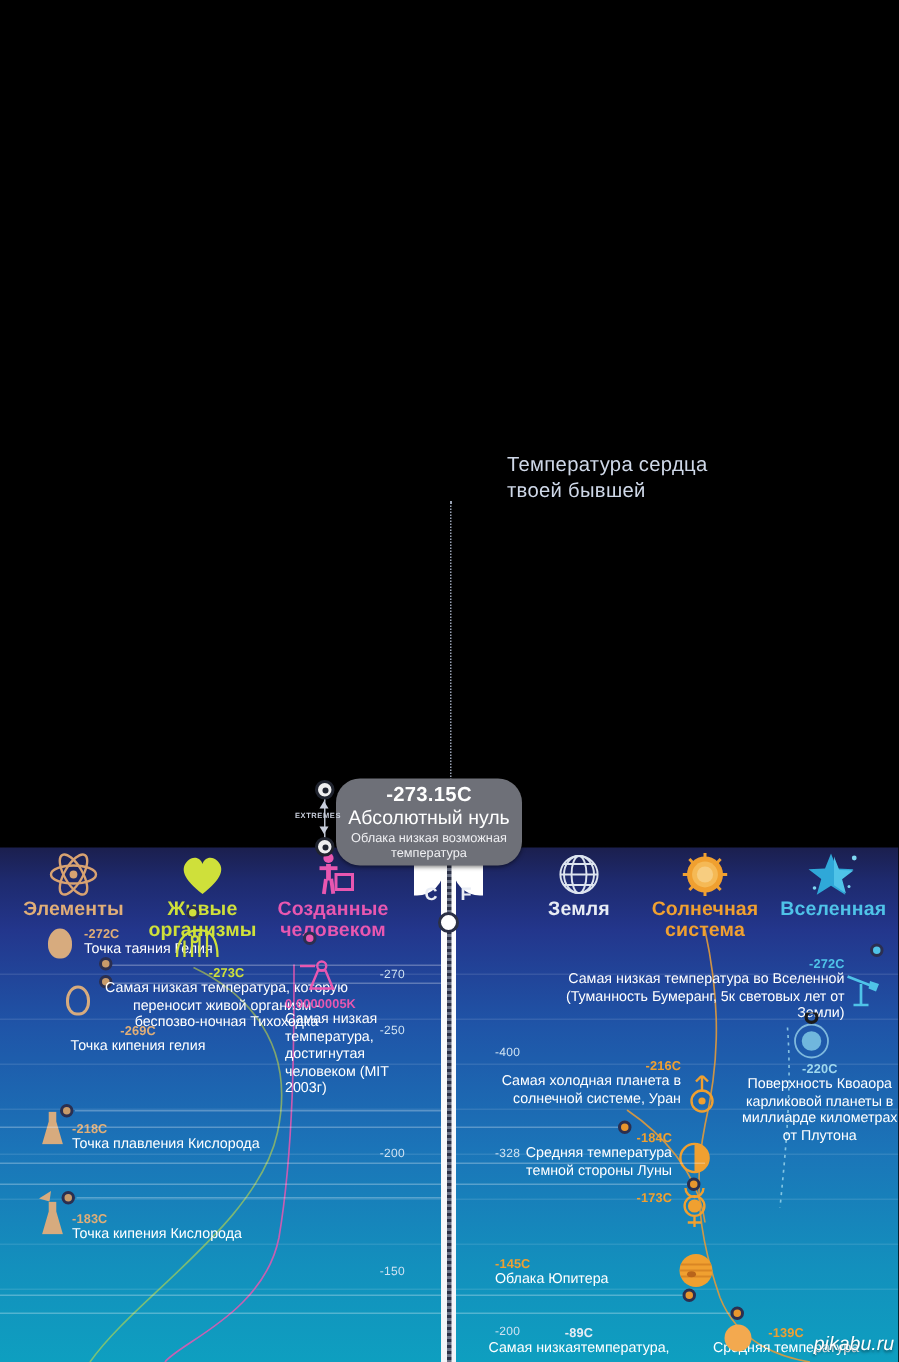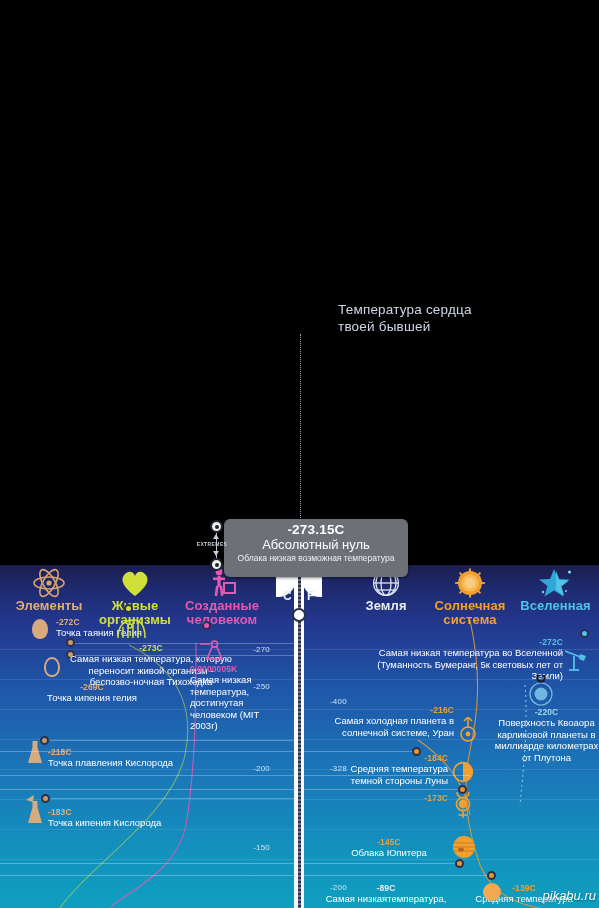--- a/index.html
+++ b/index.html
@@ -30,22 +30,22 @@
   .knob-r { left:504px; }
 
   
   .leader {
     position:absolute; left:300px; top:334px; width:0;
     height:196px; border-left:1px dotted #9aa3b5;
   }
 
   
   .tooltip {
-    position:absolute; left:224px; top:519px; width:184px; height:58px;
-    background:#6e7078; border-radius:6px; color:#fff; text-align:center;
+    position:absolute; left:224px; top:519px; width:124px; height:58px;
+    background:#6e7078; border-radius:16px; color:#fff; text-align:center;
     padding-top:4px; z-index:40; box-shadow:0 1px 3px rgba(0,0,0,.5);
   }
   .tt-val { font-size:13.5px; font-weight:bold; line-height:14px; letter-spacing:.2px;}
   .tt-name { font-size:13px; line-height:15px; }
   .tt-sub { font-size:8.5px; line-height:10px; padding:1px 6px 0; color:#f0f0f3; }
 
   
   .extremes { position:absolute; left:206px; top:518px; width:22px; height:54px; z-index:45; }
   .ex-line { position:absolute; left:10px; top:7px; width:0; height:40px; border-left:1px solid #b9c0cc;}
   .ex-dot { position:absolute; left:4px; width:13px; height:13px; border-radius:50%;
@@ -464,21 +464,21 @@
         <svg width="24" height="24" viewBox="0 0 24 24">
           <circle cx="12" cy="12" r="11" fill="#f0a030"></circle>
           <g stroke="#d98624" stroke-width="1.4">
             <line x1="2" y1="8" x2="22" y2="8"></line>
               <line x1="1.4" y1="12" x2="22.6" y2="12"></line>
             <line x1="2" y1="16" x2="22" y2="16"></line>
           </g>
           <ellipse cx="9" cy="14.5" rx="3" ry="2" fill="#b8641b"></ellipse>
         </svg>
       </div>
-      <div style="position:absolute;left:0;top:0;width:118px;text-align:center">
+      <div style="position:absolute;left:0;top:0;width:118px;text-align:left">
         <div class="it-val" style="color:#f0a030">-145C</div>
         <div class="it-txt">Облака Юпитера</div>
       </div>
       <div class="node dark" style="left:125px;top:22px"></div>
       <div class="lead-h" style="left:-330px; top:26px; width:455px"></div>
     </div>
 
     <div class="node dark" style="left:487px;top:306px;z-index:20"></div>
     <div class="lead-h" style="left:0px; top:310px; width:487px"></div>
     <div class="planet" style="position:absolute;left:483px;top:318px;width:18px;height:18px;background:#f3a94f;z-index:20"></div>

